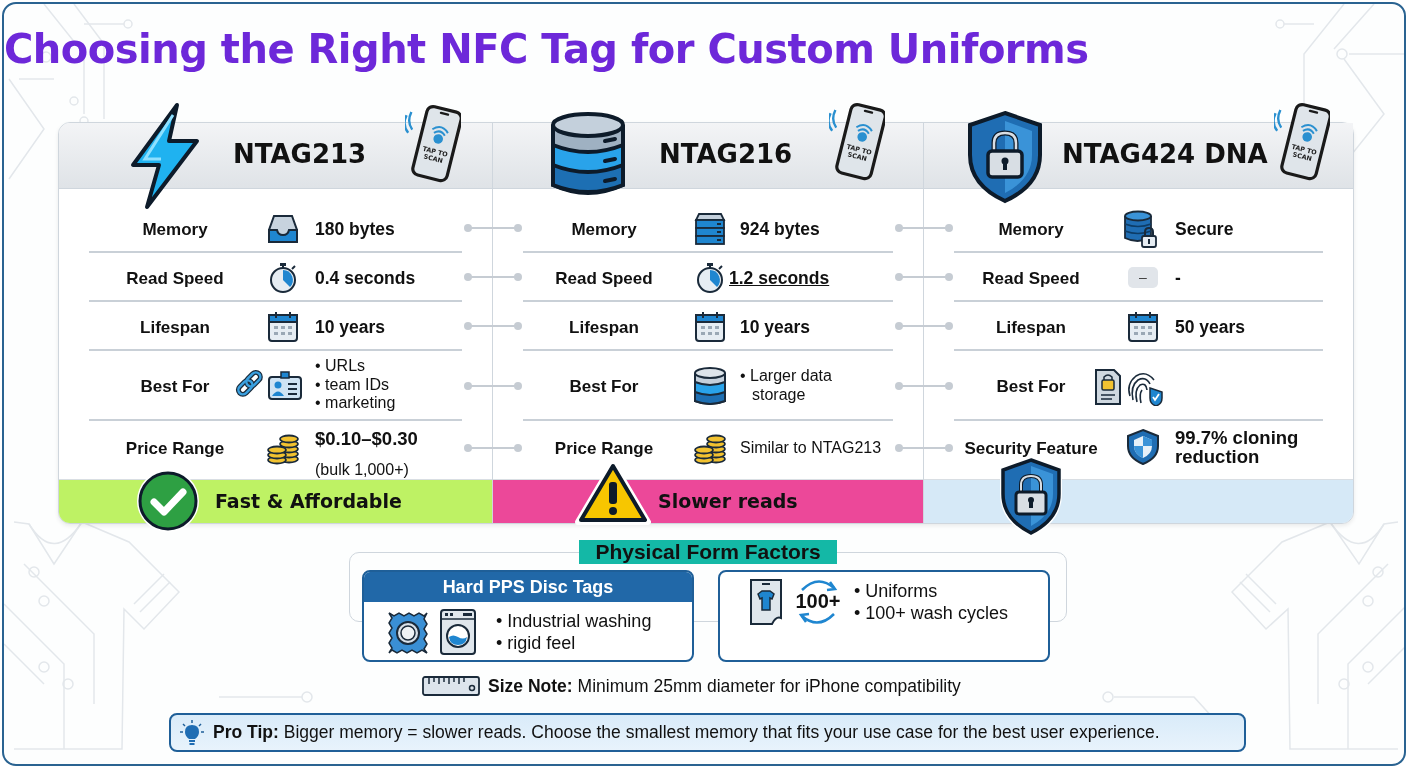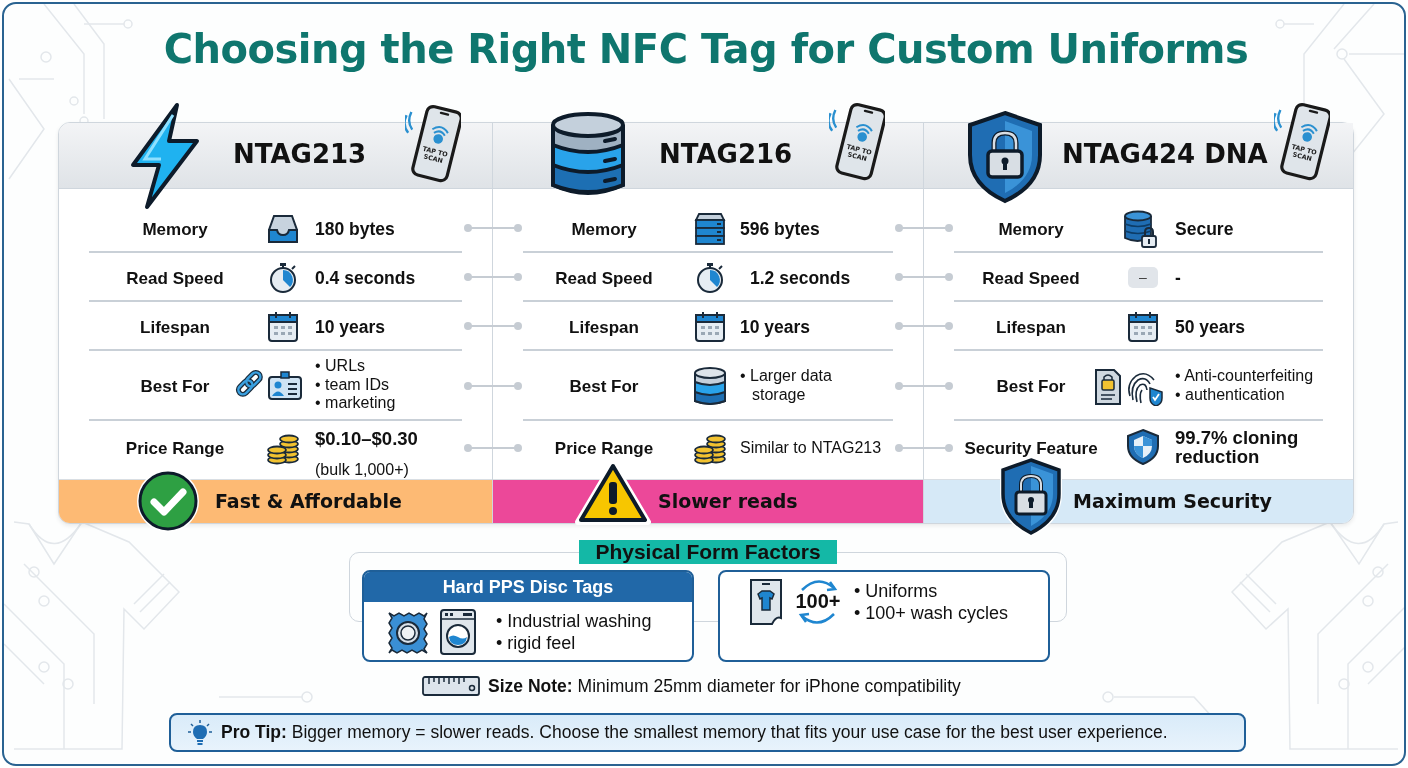--- a/index.html
+++ b/index.html
@@ -1,20 +1,20 @@
 <!DOCTYPE html>
 <html><head>
 <meta charset="utf-8">
 <style>
   * { box-sizing: border-box; margin: 0; padding: 0; }
   html, body { width: 1408px; height: 768px; overflow: hidden; background: #ffffff; }
   body { font-family: "Liberation Sans", "DejaVu Sans", sans-serif; color: #111; position: relative; }
   .frame { position: absolute; left: 2px; top: 2px; width: 1404px; height: 764px; border: 2px solid #2a6391; border-radius: 14px; background: #fdfefe; overflow: hidden; }
   .bg-deco { position: absolute; left: 0; top: 0; width: 1404px; height: 764px; pointer-events: none; }
-  .title { position: absolute; left: 0; top: 22px; width: 1404px; text-align: center; font-family: "DejaVu Sans", sans-serif; font-weight: bold; font-size: 40px; color: #0f766e; letter-spacing: -0.5px; }
+  .title { position: absolute; left: 0; top: 22px; width: 1404px; text-align: left; font-family: "DejaVu Sans", sans-serif; font-weight: bold; font-size: 40px; color: #6d28d9; letter-spacing: -0.5px; }
 
   .cards { position: absolute; left: 54px; top: 118px; width: 1296px; height: 402px; border: 1.5px solid #cfd6dd; border-radius: 12px; background: #fff; box-shadow: 0 2px 4px rgba(0,0,0,0.08); padding-left: 12px; }
   .col { position: absolute; top: 0; height: 400px; }
   .col + .col { border-left: 1.5px solid #cfd6dd; }
   .col-head { position: absolute; left: 0; top: 0; width: 100%; height: 66px; background: linear-gradient(#f3f4f6, #dfe3e7); border-bottom: 1.5px solid #cfd6dd; }
   .col:first-child .col-head { border-top-left-radius: 11px; }
   .col:last-child .col-head { border-top-right-radius: 11px; }
   .col-title { position: absolute; top: 16px; font-family: "DejaVu Sans", sans-serif; font-weight: bold; font-size: 26px; color: #111; }
   .hero-icon { position: absolute; }
   .phone { position: absolute; width: 56px; height: 90px; }
@@ -39,21 +39,21 @@
   .pff-title { position: absolute; left: 575px; top: 536px; width: 258px; text-align: center; background: #14b8a6; font-weight: bold; font-size: 21px; font-family: "Liberation Sans", sans-serif; }
   .ff-card { position: absolute; top: 566px; height: 92px; border: 2px solid #1f5f98; border-radius: 8px; background: #fff; overflow: hidden; }
   .ff-head { height: 30px; background: #2168a8; color: #fff; font-weight: bold; font-size: 18px; text-align: center; line-height: 30px; }
   .ff-body { position: relative; height: 52px; }
   .ff-bullets { position: absolute; top: 8px; font-size: 18px; line-height: 22px; }
   .ff-bullets div::before { content: "• "; }
 
   .size-note { position: absolute; left: 418px; top: 670px; height: 24px; display: flex; align-items: center; font-size: 17.5px; }
   .size-note b { margin-right: 5px; }
 
-  .tip { position: absolute; left: 165px; top: 709px; width: 1077px; height: 39px; border: 2px solid #1f5f98; border-radius: 8px; background: linear-gradient(#d9ebf9, #e8f3fc); display: flex; align-items: center; font-size: 17.5px; padding-left: 16px; }
+  .tip { position: absolute; left: 165px; top: 709px; width: 1077px; height: 39px; border: 2px solid #1f5f98; border-radius: 8px; background: linear-gradient(#d9ebf9, #e8f3fc); display: flex; align-items: center; font-size: 17.5px; padding-left: 8px; }
   .tip b { margin: 0 5px 0 8px; }
 </style>
 </head>
 <body>
 
 <div class="frame">
 
   <svg class="bg-deco" viewBox="0 0 1404 764">
     <g fill="none" stroke="#e3e7eb" stroke-width="1.5">
       <path d="M40 0 L80 50 L80 110 M70 0 L100 40 L100 115"></path>
@@ -189,21 +189,21 @@
             <ellipse cx="23" cy="13" rx="9" ry="3.5"></ellipse>
             <ellipse cx="23" cy="8" rx="9" ry="3.5"></ellipse>
           <ellipse cx="11" cy="29" rx="9" ry="3.5"></ellipse>
             <ellipse cx="11" cy="24" rx="9" ry="3.5"></ellipse>
             <ellipse cx="11" cy="19" rx="9" ry="3.5"></ellipse>
         </g>
       </svg>
       <div class="val" style="left:256px; top:305px; font-size:18.5px;">$0.10–$0.30</div>
       <div class="val light" style="left:256px; top:338px;">(bulk 1,000+)</div>
 
-      <div class="footer" style="background:#fdba74; border-bottom-left-radius:11px;">
+      <div class="footer" style="background:#bef264; border-bottom-left-radius:11px;">
         <svg class="badge" style="left:76px; top:-12px; width:66px; height:66px;" viewBox="0 0 66 66">
           <circle cx="33" cy="33" r="31" fill="#fff"></circle>
           <circle cx="33" cy="33" r="28" fill="#2ea043" stroke="#0d1b2a" stroke-width="3"></circle>
           <path d="M19 34 L29 44 L48 24" fill="none" stroke="#fff" stroke-width="7" stroke-linecap="round" stroke-linejoin="round"></path>
         </svg>
         <div class="footer-text" style="left:156px; top:10px;">Fast &amp; Affordable</div>
       </div>
     </div>
 
     <div class="col" style="left:433px; width:431px;">
@@ -238,32 +238,32 @@
         <path d="M6 2 L28 2 L31 8 L3 8 Z" fill="#c4d0dc" stroke="#1a2a3a" stroke-width="1.8"></path>
         <rect x="3" y="8" width="28" height="8" fill="#1f86d0" stroke="#1a2a3a" stroke-width="1.8"></rect>
         <rect x="3" y="16" width="28" height="8" fill="#1f86d0" stroke="#1a2a3a" stroke-width="1.8"></rect>
         <rect x="3" y="24" width="28" height="8" fill="#1f86d0" stroke="#1a2a3a" stroke-width="1.8"></rect>
         <g fill="#1a2a3a">
             <rect x="24" y="11" width="4" height="2"></rect>
             <rect x="24" y="19" width="4" height="2"></rect>
             <rect x="24" y="27" width="4" height="2"></rect>
           </g>
       </svg>
-      <div class="val" style="left:247px; top:96px;">596 bytes</div>
+      <div class="val" style="left:247px; top:96px;">924 bytes</div>
       <div class="row-sep" style="top:128px;"></div>
 
       <div class="lbl" style="left:26px; top:146px;">Read Speed</div>
       <svg class="ico" style="left:200px; top:138px;" viewBox="0 0 34 34">
         <rect x="14" y="2" width="6" height="3" fill="#1a2a3a"></rect>
           <line x1="17" y1="5" x2="17" y2="8" stroke="#1a2a3a" stroke-width="2"></line>
         <line x1="26" y1="8" x2="29" y2="5" stroke="#1a2a3a" stroke-width="2"></line>
         <circle cx="17" cy="19" r="12" fill="#e6edf3" stroke="#1a2a3a" stroke-width="2"></circle>
         <path d="M17 19 L17 9 A10 10 0 0 1 24 26 Z" fill="#1f86d0"></path>
       </svg>
-      <div class="val" style="left:257px; top:145px;">1.2 seconds</div>
+      <div class="val" style="left:236px; top:145px;text-decoration:underline;">1.2 seconds</div>
       <div class="row-sep" style="top:177px;"></div>
 
       <div class="lbl" style="left:26px; top:195px;">Lifespan</div>
       <svg class="ico" style="left:200px; top:187px;" viewBox="0 0 34 34">
         <rect x="3" y="5" width="28" height="26" rx="3" fill="#e6edf3" stroke="#1a2a3a" stroke-width="2"></rect>
         <rect x="3" y="5" width="28" height="7" fill="#1f86d0" stroke="#1a2a3a" stroke-width="2"></rect>
         <line x1="10" y1="2" x2="10" y2="8" stroke="#1a2a3a" stroke-width="2"></line>
           <line x1="24" y1="2" x2="24" y2="8" stroke="#1a2a3a" stroke-width="2"></line>
         <g fill="#9aa8b5">
             <rect x="8" y="16" width="4" height="3"></rect>
@@ -386,24 +386,20 @@
           </g>
         <g fill="none" stroke="#1a2a3a" stroke-width="1.6">
           <path d="M36 30 Q32 18 42 10 Q52 4 60 14"></path>
             <path d="M39 34 Q36 20 44 14 Q52 10 56 18"></path>
             <path d="M43 36 Q40 24 46 19 Q52 16 53 24"></path>
             <path d="M47 37 Q45 28 48 24"></path>
         </g>
         <path d="M56 22 L68 26 L68 32 Q68 38 62 40 Q56 38 56 32 Z" fill="#1f86d0" stroke="#1a2a3a" stroke-width="1.5"></path>
         <path d="M59 31 L61 34 L65 28" fill="none" stroke="#fff" stroke-width="1.8"></path>
       </svg>
-      <div class="bullets" style="left:251px; top:244px;">
-        <div>Anti-counterfeiting</div>
-        <div>authentication</div>
-      </div>
       <div class="row-sep" style="top:296px;"></div>
 
       <div class="lbl" style="left:22px; top:316px;">Security Feature</div>
       <svg class="ico" style="left:202px; top:305px; height:38px;" viewBox="0 0 34 38">
         <path d="M17 2 L32 8 L32 18 Q32 30 17 36 Q2 30 2 18 L2 8 Z" fill="#1f6db3" stroke="#1a2a3a" stroke-width="2"></path>
         <path d="M17 8 L26 12 L26 18 Q26 26 17 30 Q8 26 8 18 L8 12 Z" fill="#e6f0f8"></path>
         <path d="M17 8 L26 12 L26 18 L17 18 Z M17 18 L17 30 Q8 26 8 18 Z" fill="#3a93d8"></path>
       </svg>
       <div class="val" style="left:251px; top:305px; font-size:18.5px; line-height:19px;">99.7% cloning</div>
       <div class="val" style="left:251px; top:324px; font-size:18.5px; line-height:19px;">reduction</div>
@@ -412,21 +408,20 @@
         <svg class="badge" style="left:72px; top:-26px; width:70px; height:86px;" viewBox="0 0 70 86">
           <path d="M35 3 L66 14 L66 40 Q66 68 35 83 Q4 68 4 40 L4 14 Z" fill="#fff"></path>
           <path d="M35 6 L63 16 L63 40 Q63 65 35 79 Q7 65 7 40 L7 16 Z" fill="#1f6db3" stroke="#0d1b2a" stroke-width="3.5"></path>
           <path d="M35 12 L57 20 L57 40 Q57 60 35 72 Z" fill="#3a93d8"></path>
           <path d="M25 38 L25 31 Q25 22 35 22 Q45 22 45 31 L45 38" fill="none" stroke="#0d1b2a" stroke-width="4"></path>
           <path d="M25 38 L25 31 Q25 22 35 22 Q45 22 45 31 L45 38" fill="none" stroke="#d8dee4" stroke-width="2"></path>
           <rect x="20" y="38" width="30" height="22" rx="3" fill="#d8dee4" stroke="#0d1b2a" stroke-width="3"></rect>
           <circle cx="35" cy="46" r="3" fill="#0d1b2a"></circle>
             <rect x="33" y="47" width="4" height="7" fill="#0d1b2a"></rect>
         </svg>
-        <div class="footer-text" style="left:149px; top:10px;">Maximum Security</div>
       </div>
     </div>
 
     <div>
       <div class="conn" style="left:405px; top:104px;">
           <div class="line" style="width:50px;"></div>
           <div class="dot" style="left:0;"></div>
           <div class="dot" style="left:50px;"></div>
         </div>
       <div class="conn" style="left:405px; top:153px;">

